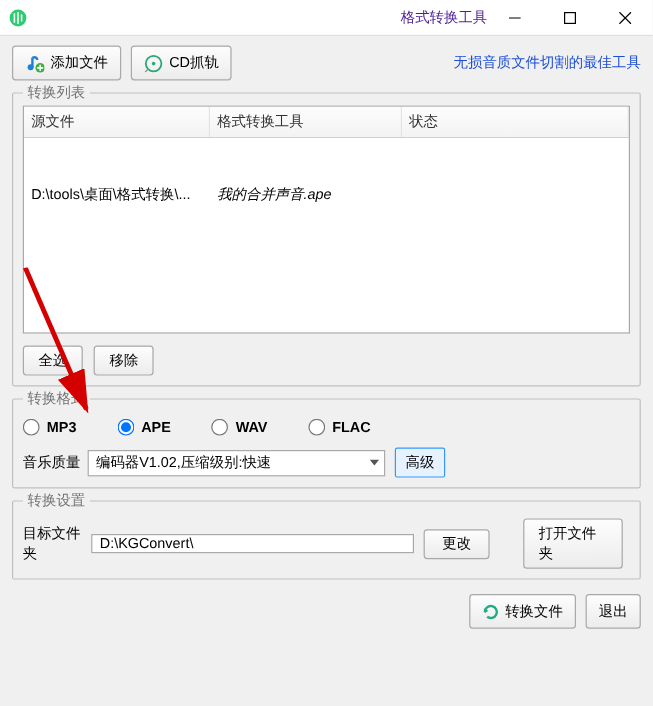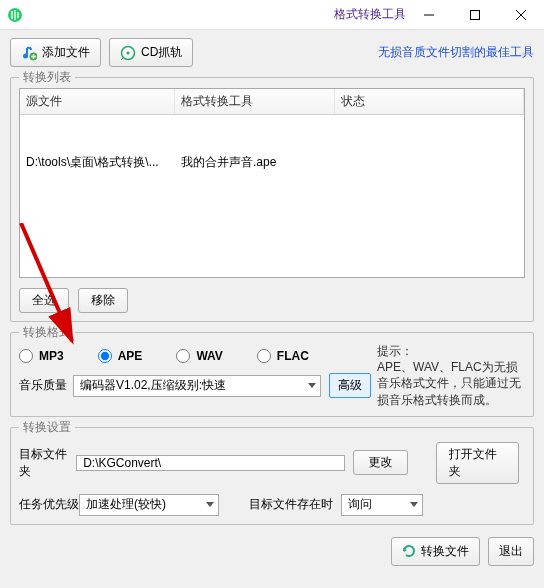--- a/index.html
+++ b/index.html
@@ -23,21 +23,21 @@
 
   .listbox { background: #fff; border: 1px solid #a9a9a9; height: 190px; padding: 0; }
   .listhead { display: flex; border-bottom: 1px solid #d0d0d0; }
   .listhead .col { padding: 4px 6px; border-right: 1px solid #e3e3e3; background: linear-gradient(#fdfdfd,#f3f3f3); font-size: 12px; color: #333; }
   .col.src { width: 155px; }
   .col.dst { width: 160px; }
   .col.st  { flex: 1; }
   .listrow { display: flex; }
   .listrow .cell { padding: 3px 6px; white-space: nowrap; overflow: hidden; text-overflow: ellipsis; font-size: 12px; margin-top: 36px; }
   .cell.src { width: 155px; }
-  .cell.dst { width: 160px; }
+  .cell.dst { width: 160px; font-style: italic; }
   .cell.st  { flex: 1; }
 
   .list-btns { margin-top: 10px; }
   .sbtn { background: linear-gradient(#fdfdfd,#ececec); border: 1px solid #a9a9a9; border-radius: 3px; padding: 3px 12px; margin-right: 6px; cursor: default; display: inline-block; }
 
   .format-row { display: flex; align-items: center; padding: 6px 0 4px 0; gap: 12px; }
   .format-row label.radio { display: flex; align-items: center; margin-right: 22px; font-weight: bold; font-size: 15px; cursor: default; }
   .format-row input[type=radio] { width: 14px; height: 14px; margin-right: 6px; }
   .hint { width: 148px; font-size: 11px; color: #333; line-height: 1.35; }
 
@@ -178,56 +178,32 @@
             <span>编码器V1.02,压缩级别:快速</span>
             <span class="arrow">
                 <svg width="8" height="6">
                   <path d="M0 0 L8 0 L4 5 Z" fill="#555"></path>
                 </svg>
               </span>
           </div>
           <span class="adv">高级</span>
         </div>
       </div>
-      <div class="hint">
-        <span>提示：</span><br>
-        <span>APE、WAV、FLAC为无损音乐格式文件，只能通过无损音乐格式转换而成。</span>
-      </div>
     </div>
   </div>
 
   <div class="group">
     <span class="legend">转换设置</span>
     <div class="settings-row">
       <span class="lbl">目标文件夹</span>
       <div class="textfield path">
         <span>D:\KGConvert\</span>
       </div>
       <span class="sbtn" style="width:56px;text-align:center;">更改</span>
       <span class="sbtn" style="margin-left:22px;">打开文件夹</span>
-    </div>
-    <div class="settings-row" style="margin-top:10px;">
-      <span class="lbl">任务优先级</span>
-      <div class="combo prio">
-        <span>加速处理(较快)</span>
-        <span class="arrow">
-            <svg width="8" height="6">
-              <path d="M0 0 L8 0 L4 5 Z" fill="#555"></path>
-            </svg>
-          </span>
-      </div>
-      <span style="margin-right:8px;">目标文件存在时</span>
-      <div class="combo exist">
-        <span>询问</span>
-        <span class="arrow">
-            <svg width="8" height="6">
-              <path d="M0 0 L8 0 L4 5 Z" fill="#555"></path>
-            </svg>
-          </span>
-      </div>
     </div>
   </div>
 
   <div class="footer">
     <div class="btn">
       <span class="ic">
         <svg width="14" height="14">
             <path d="M2 7 A5 5 0 1 1 4 11" fill="none" stroke="#2a8" stroke-width="2"></path>
             <path d="M1 4 L2 8 L5 6 Z" fill="#2a8"></path>
           </svg>

